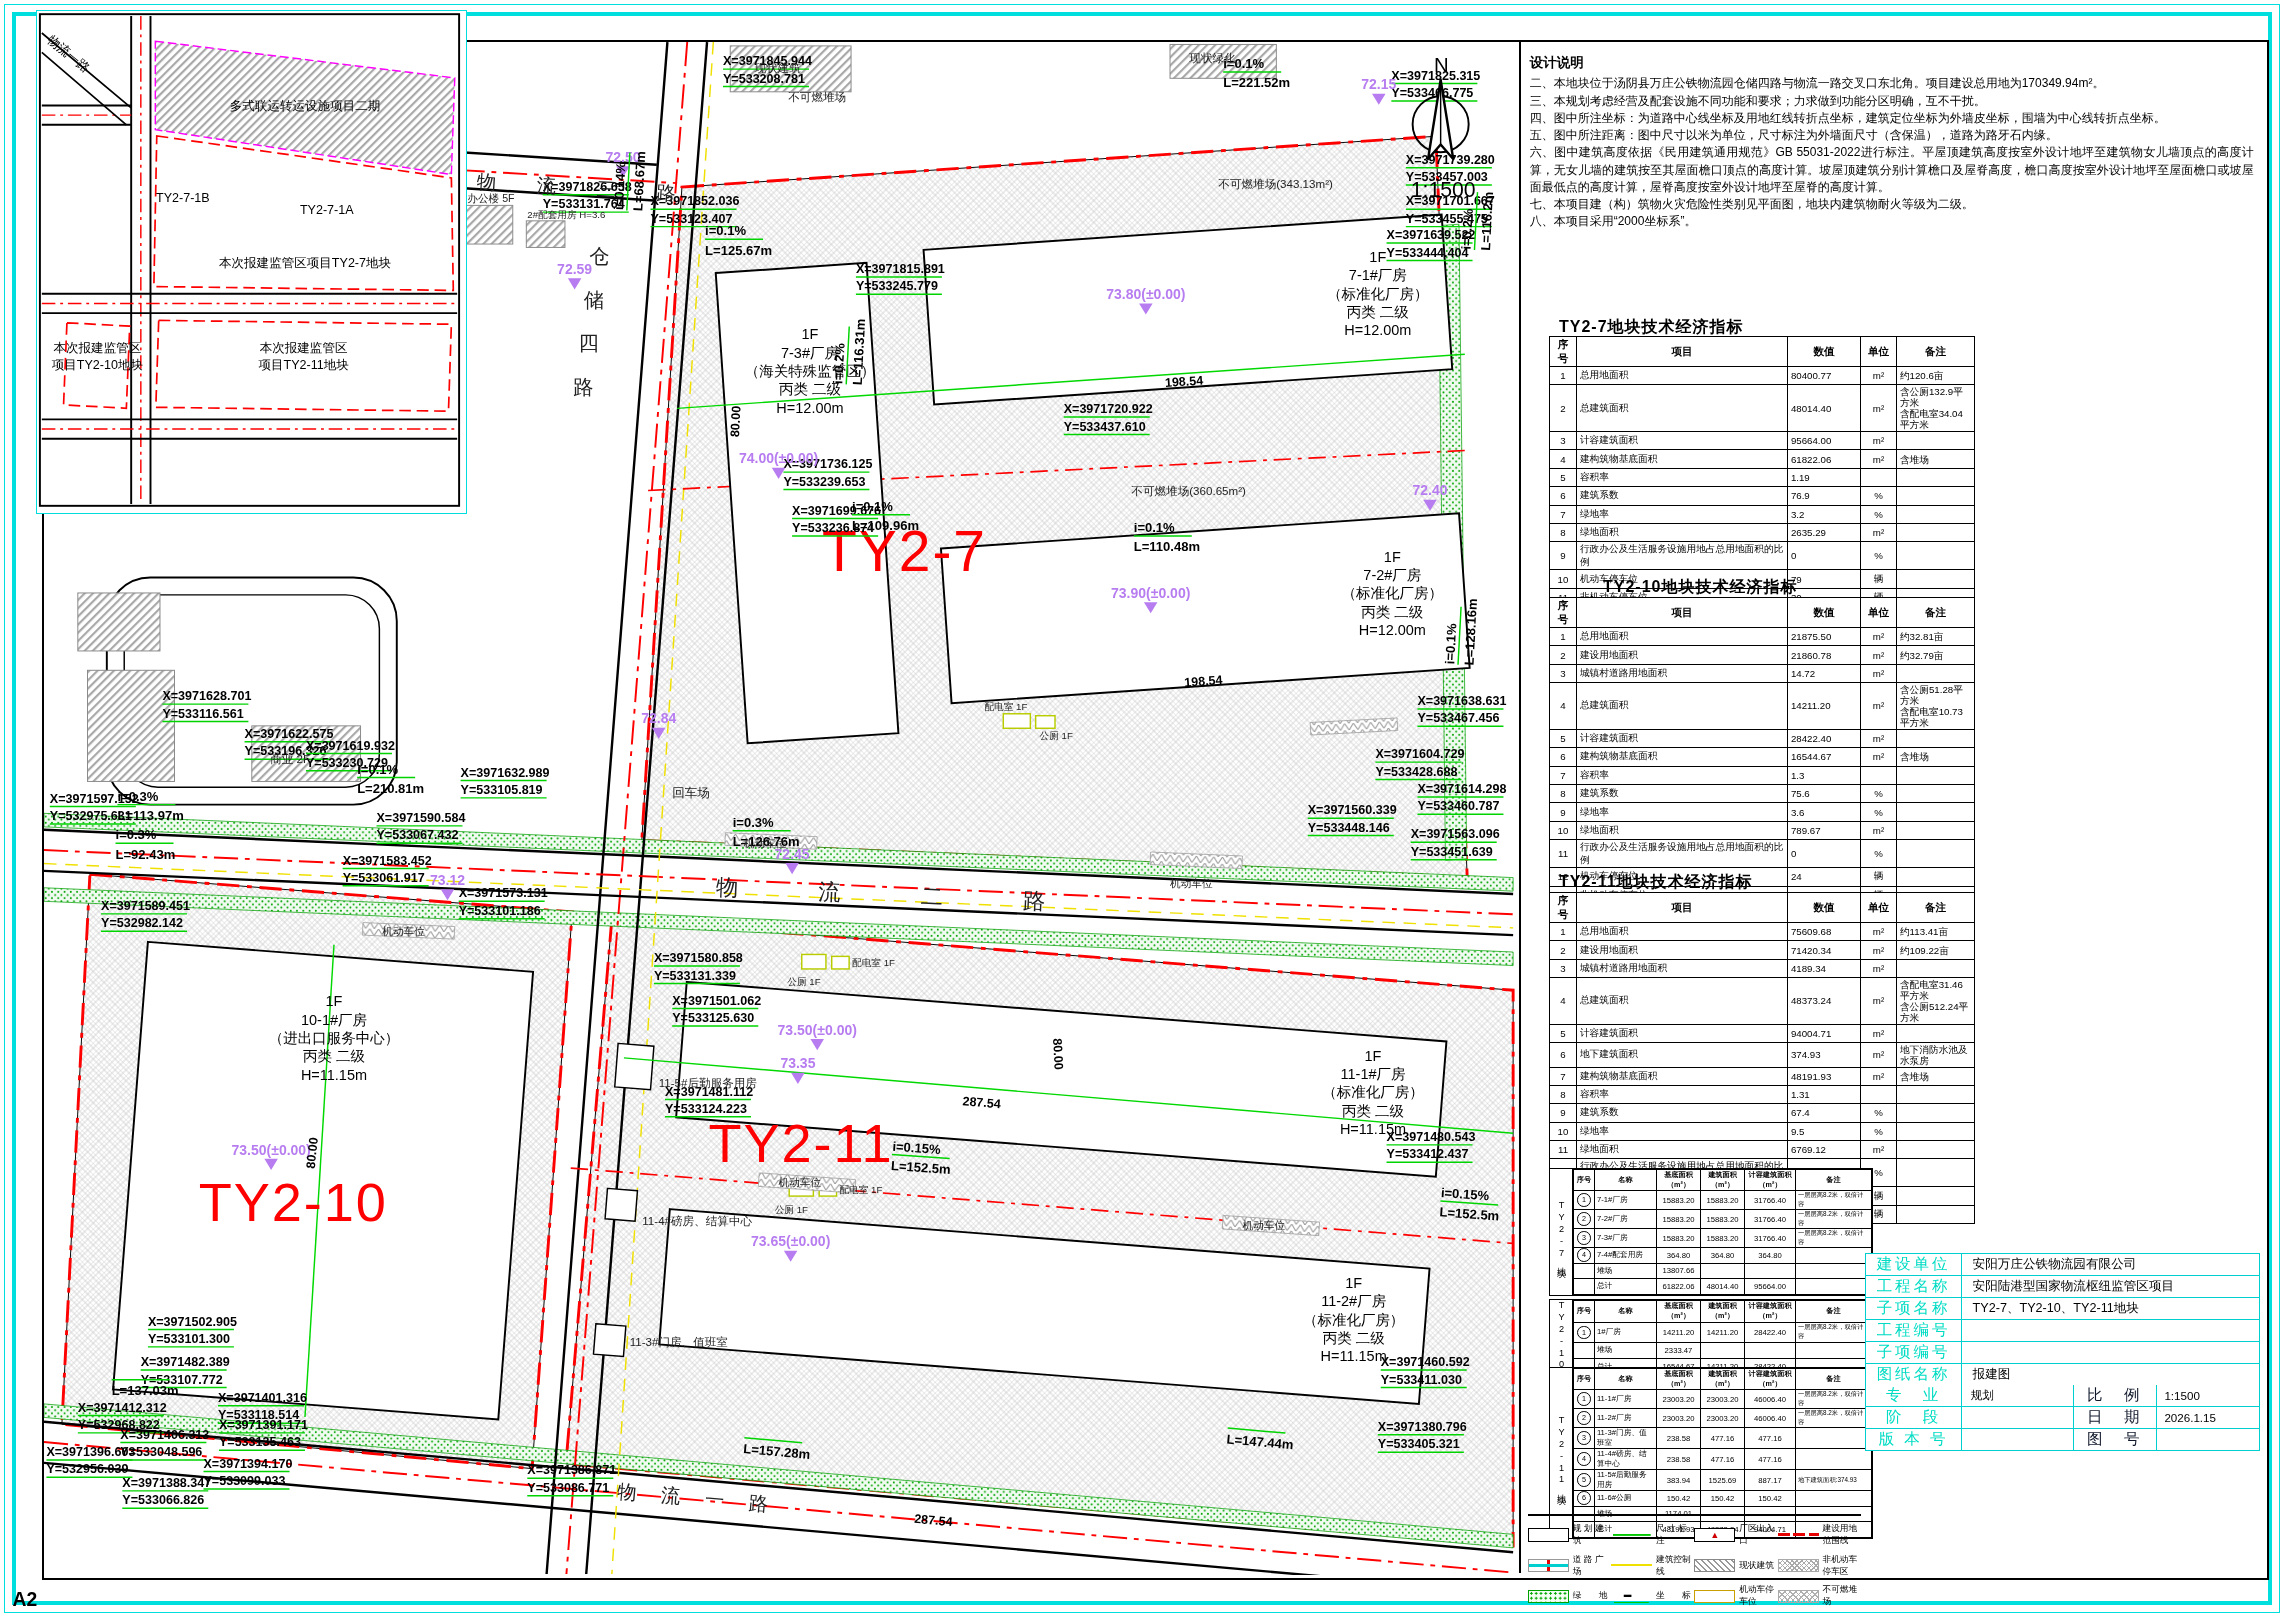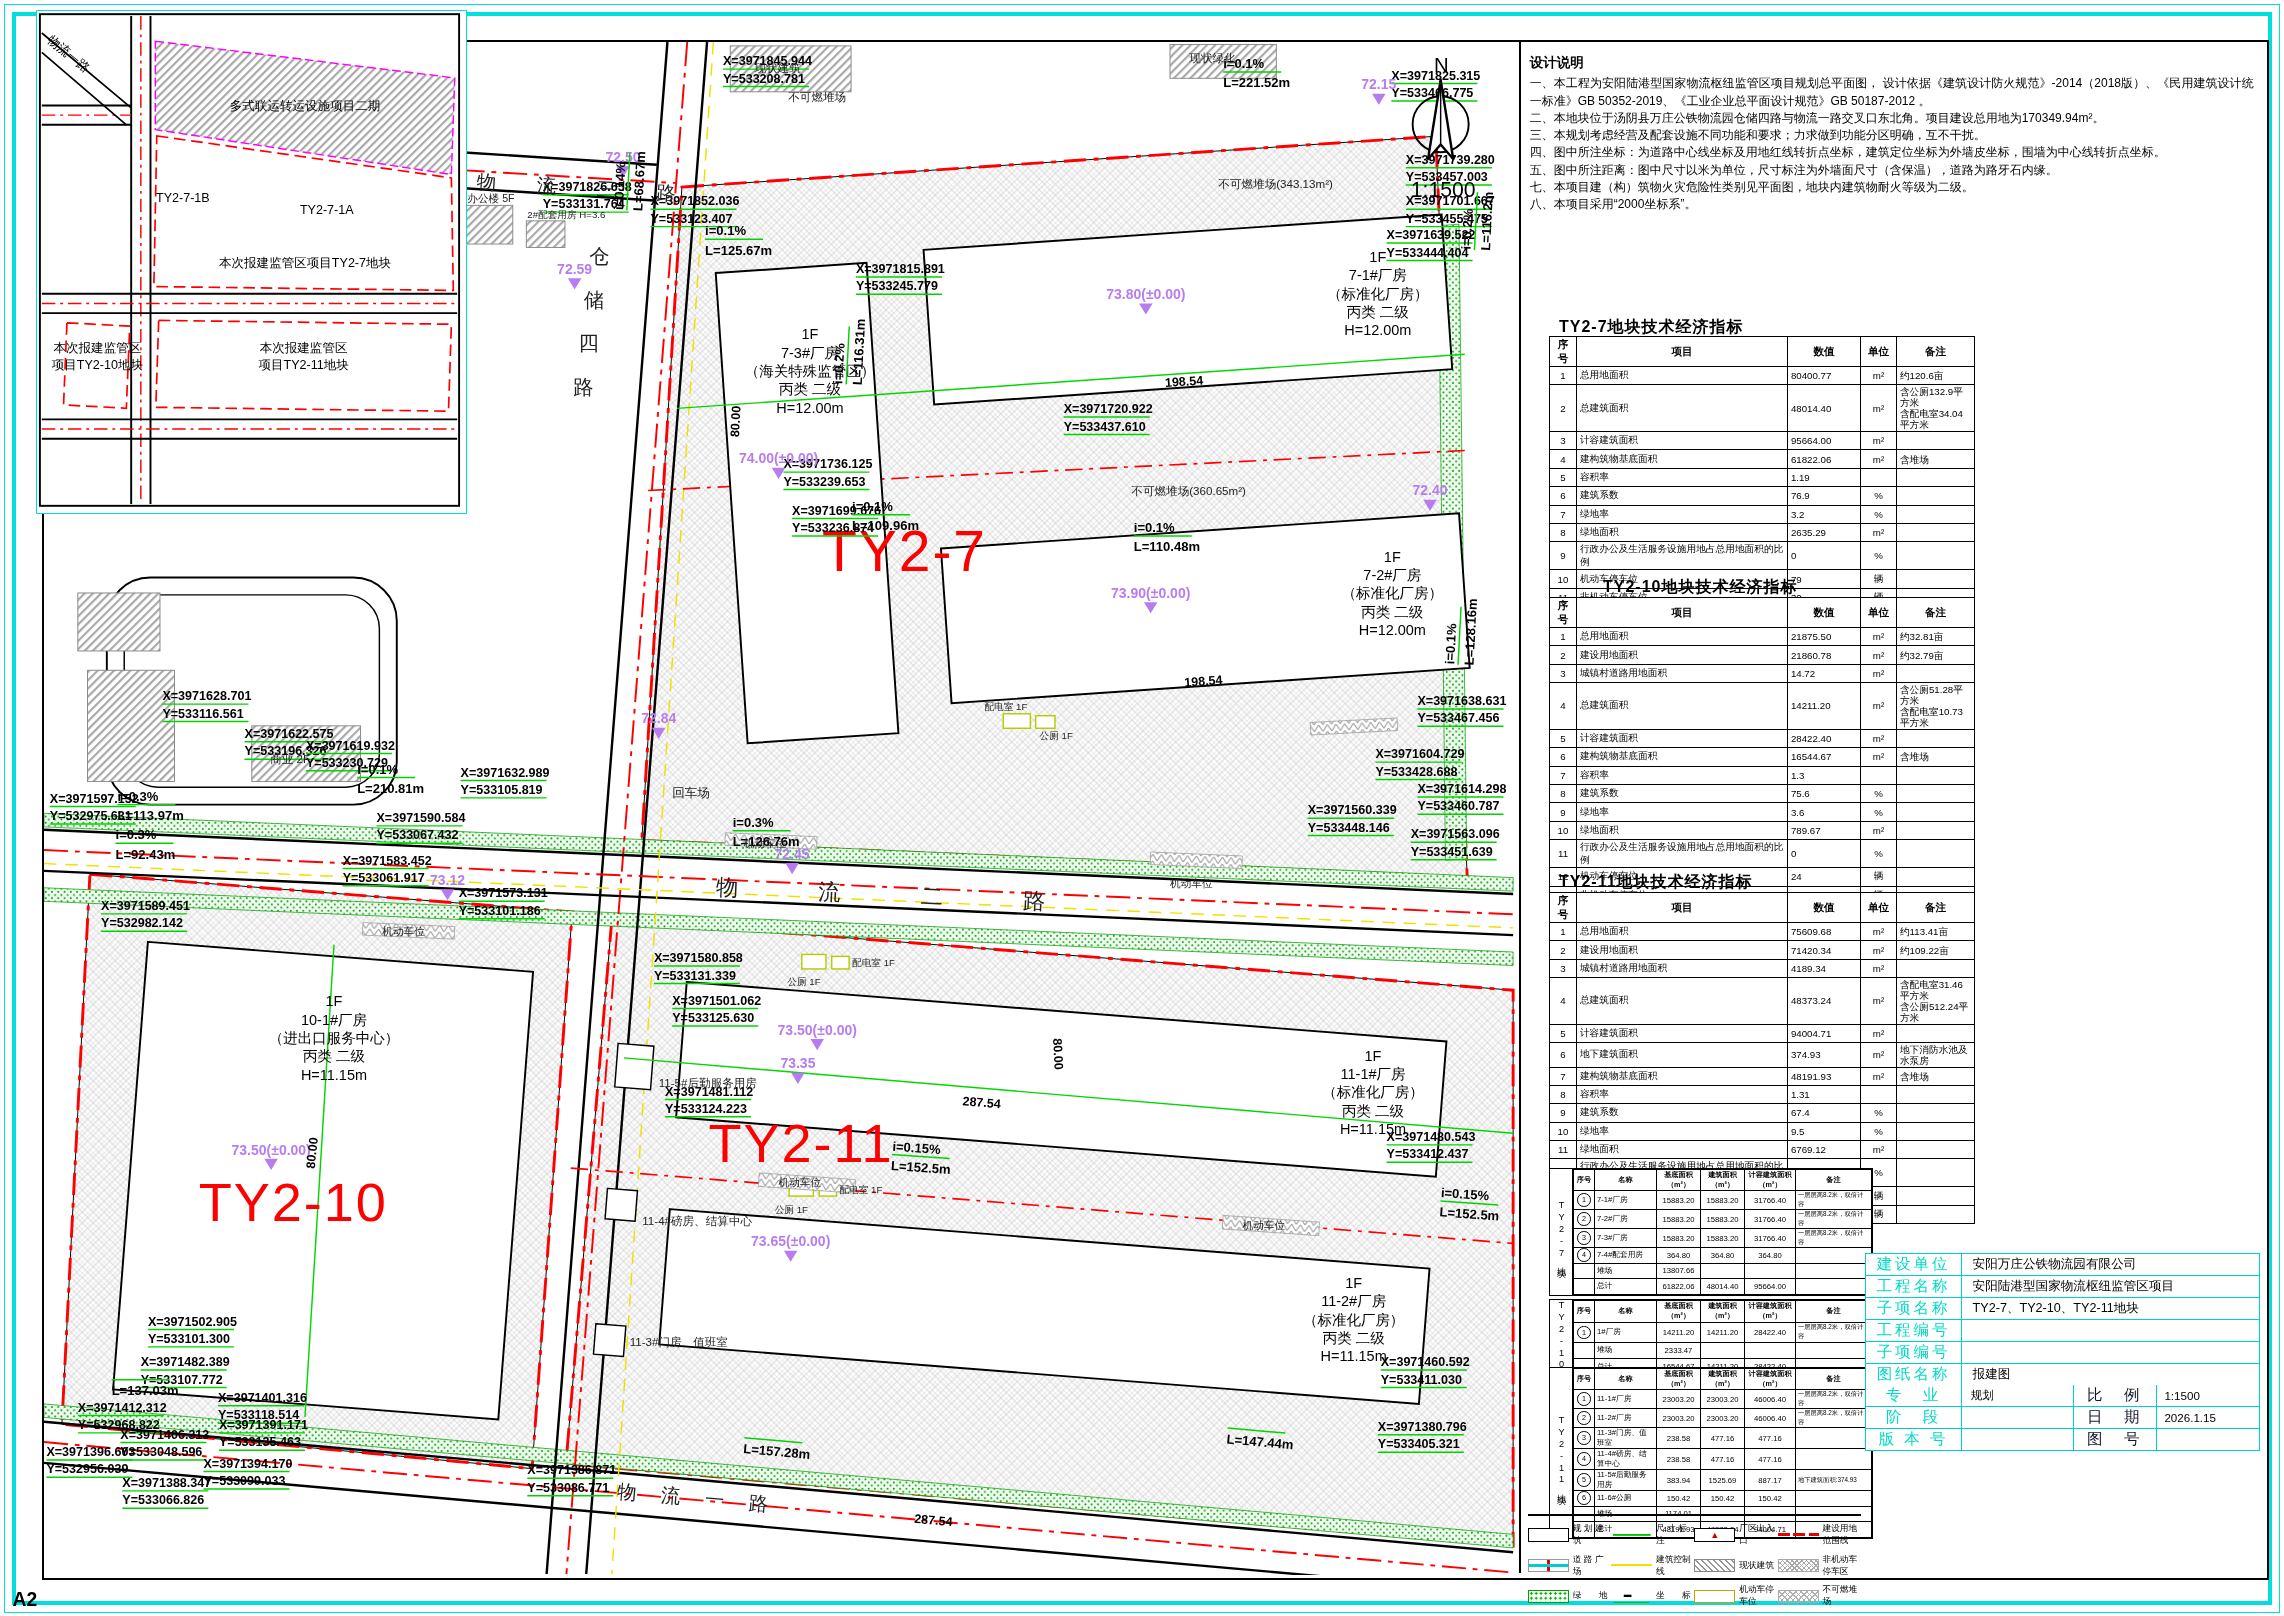--- a/index.html
+++ b/index.html
@@ -743,25 +743,25 @@
       </g>
     </svg>
   </div>
 
   <div class="rpanel">
 
     <div class="notes">
       <p class="nt">设计说明</p>
       <div>
 
-      <p>一、本工程为安阳陆港型国家物流枢纽监管区项目规划总平面图， 设计依据《建筑设计防火规范》-2014（2018版）、《民用建筑设计统一标准》GB 50352-2019、《工业企业总平面设计规范》GB 50187-2012 。</p>
           <p>二、本地块位于汤阴县万庄公铁物流园仓储四路与物流一路交叉口东北角。项目建设总用地为170349.94m²。</p>
           <p>三、本规划考虑经营及配套设施不同功能和要求；力求做到功能分区明确，互不干扰。</p>
           <p>四、图中所注坐标：为道路中心线坐标及用地红线转折点坐标，建筑定位坐标为外墙皮坐标，围墙为中心线转折点坐标。</p>
           <p>五、图中所注距离：图中尺寸以米为单位，尺寸标注为外墙面尺寸（含保温），道路为路牙石内缘。</p>
+          <p>六、图中建筑高度依据《民用建筑通用规范》GB 55031-2022进行标注。平屋顶建筑高度按室外设计地坪至建筑物女儿墙顶点的高度计算，无女儿墙的建筑按至其屋面檐口顶点的高度计算。坡屋顶建筑分别计算檐口及屋脊高度，檐口高度按室外设计地坪至屋面檐口或坡屋面最低点的高度计算，屋脊高度按室外设计地坪至屋脊的高度计算。</p>
           <p>七、本项目建（构）筑物火灾危险性类别见平面图，地块内建筑物耐火等级为二级。</p>
           <p>八、本项目采用“2000坐标系”。</p>
         </div>
     </div>
 
     <div class="ttl" style="left:38px;top:275px;">TY2-7地块技术经济指标</div>
     <table class="ind" style="left:28px;top:294px;width:425px;">
       <colgroup>
           <col style="width:27px">
           <col style="width:211px">

